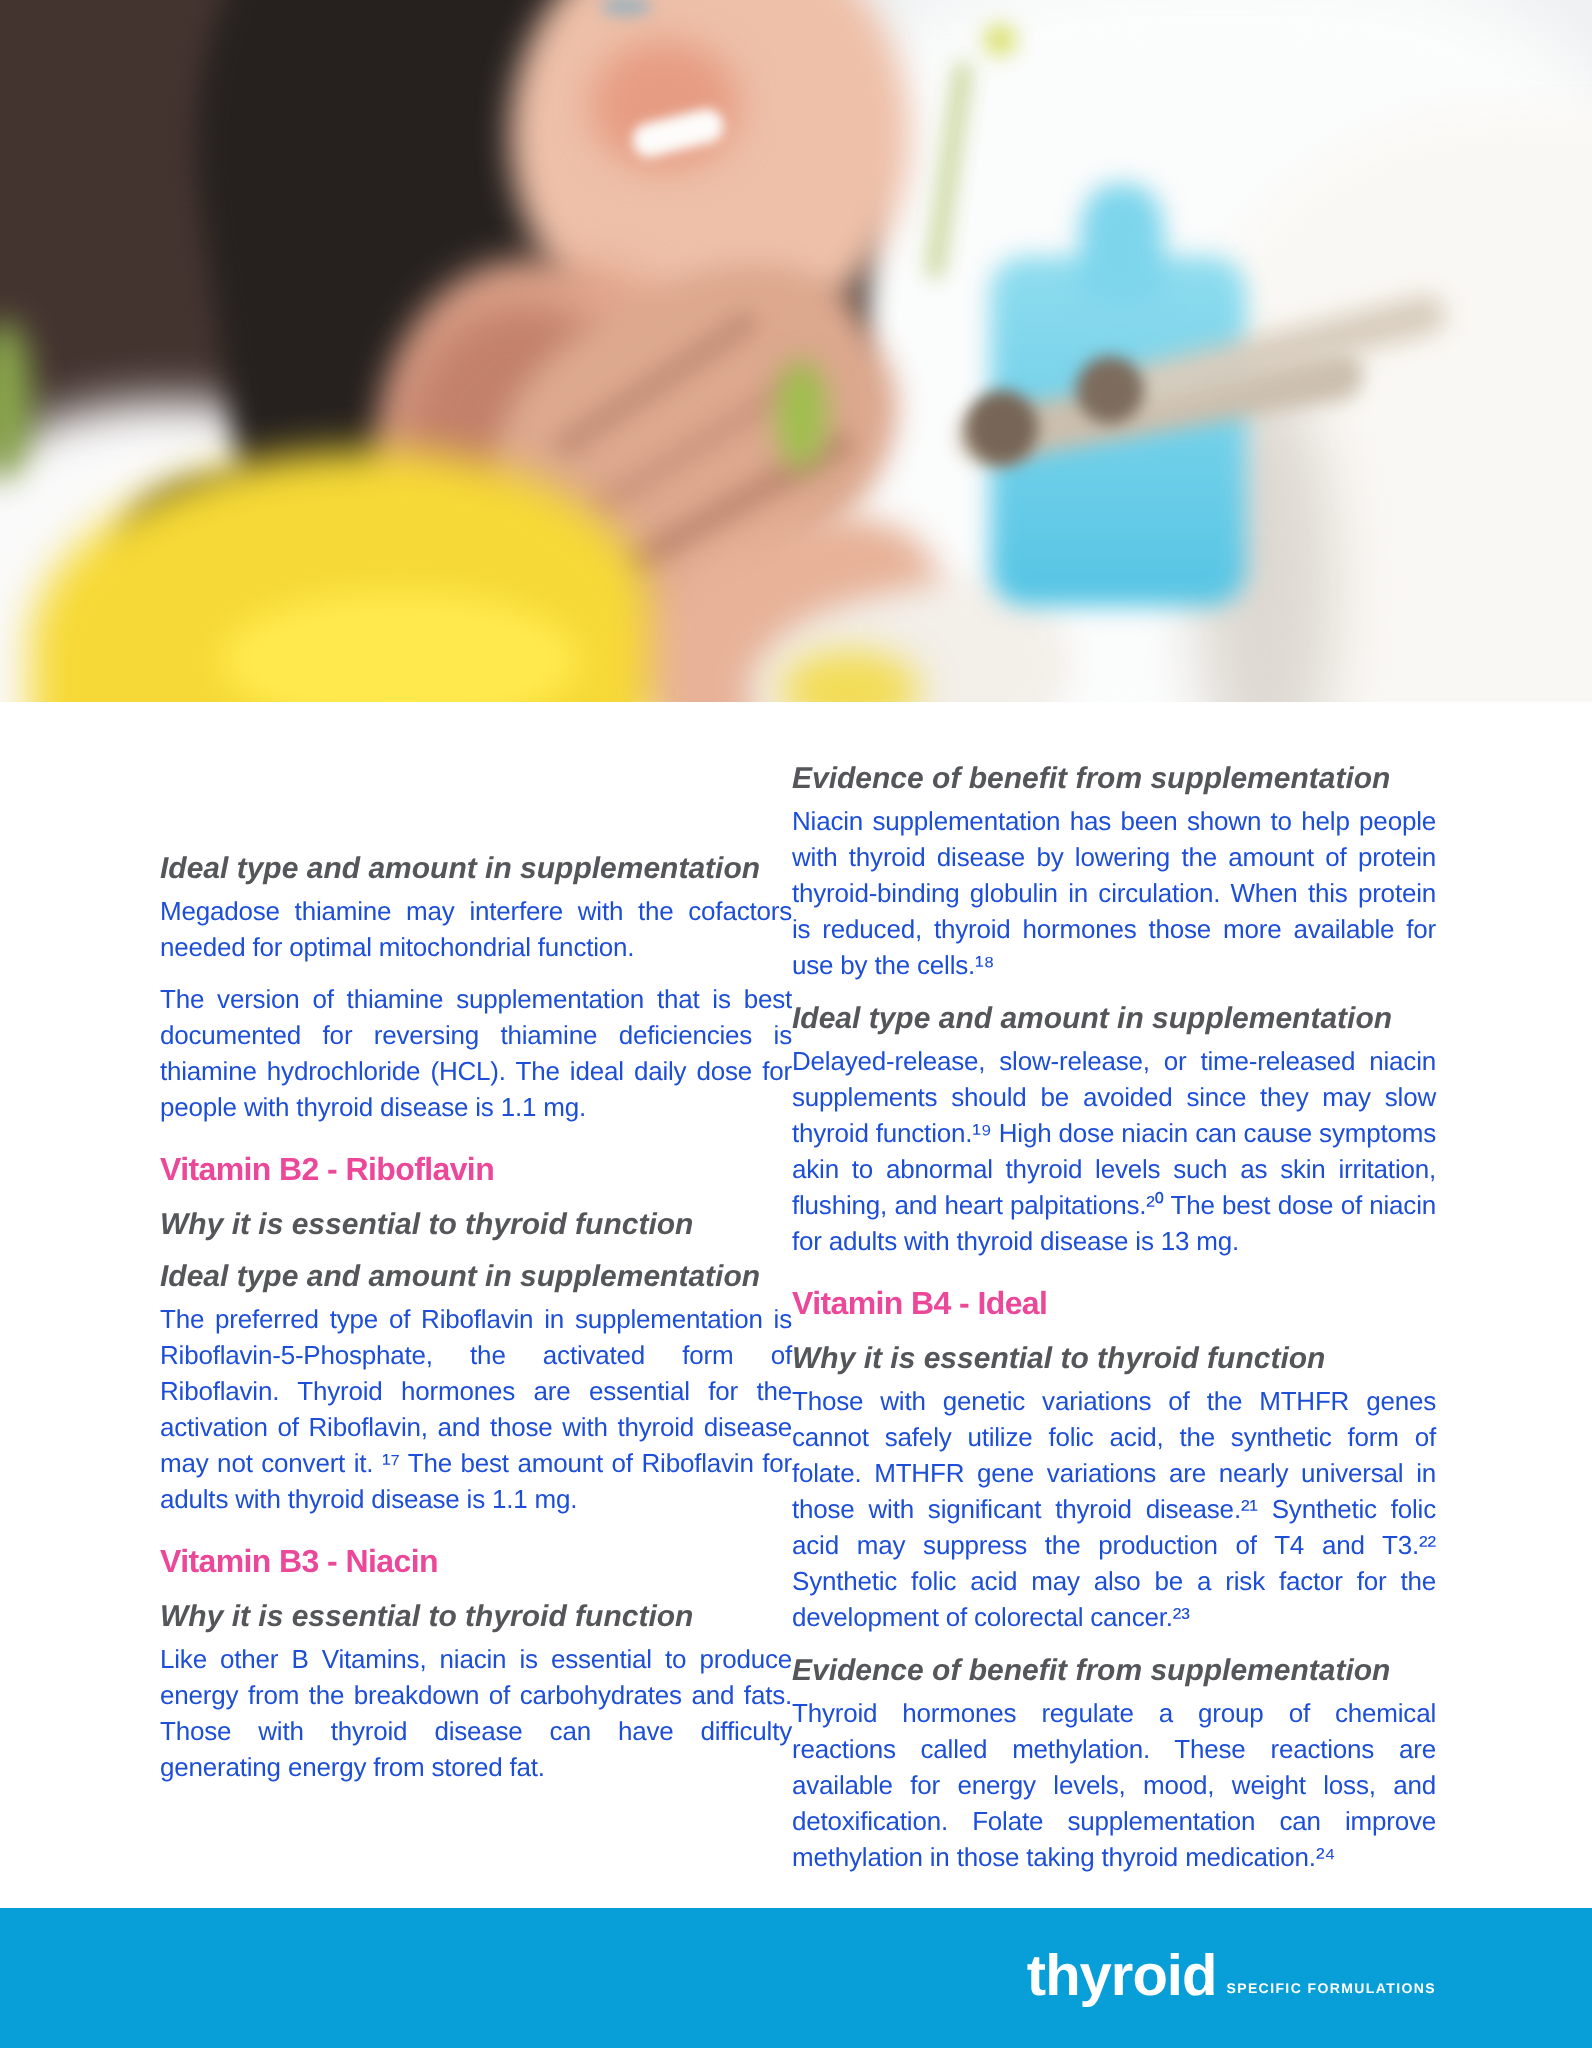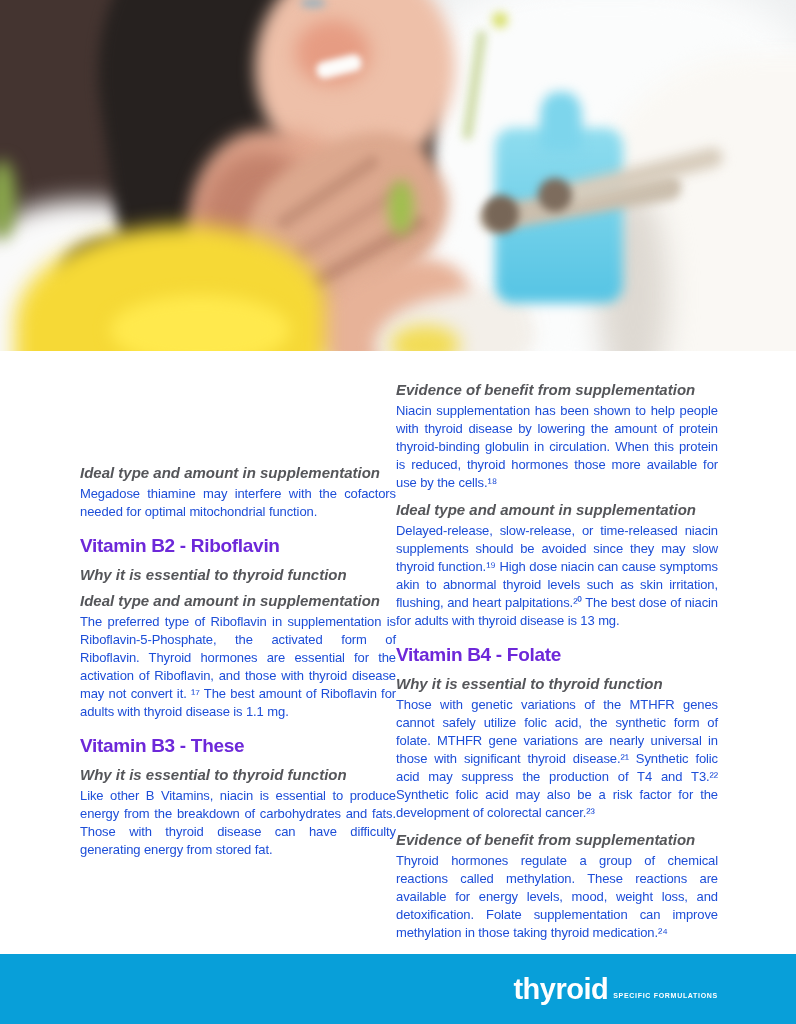--- a/index.html
+++ b/index.html
@@ -19,21 +19,21 @@
     display:flex;gap:0;
     padding:30px 64px 0 80px;
     box-sizing:border-box;
     align-items:center;
   }
   .col{box-sizing:border-box;}
   .col-left{width:316px;flex:0 0 316px;}
   .col-right{width:322px;flex:0 0 322px;}
 
   .h2{
-    font-size:19px;font-weight:bold;color:#6d28d9;
+    font-size:16px;font-weight:bold;color:#ec4899;
     margin:14px 0 8px 0;letter-spacing:-0.3px;
   }
   .h4{
     font-size:15px;font-weight:bold;font-style:italic;color:#55565a;
     margin:9px 0 4px 0;
   }
   .h4:first-child{margin-top:0;}
   .p{
     font-size:13px;line-height:18px;color:#1d4ed8;
     text-align:justify;margin:0 0 8px 0;letter-spacing:-0.1px;
@@ -108,35 +108,36 @@
     <div class="blob" style="left:478px;top:190px;width:205px;height:26px;background:#cbbfae;border-radius:13px;transform:rotate(-10deg);filter:blur(5px);"></div>
     <div class="blob" style="left:560px;top:165px;width:165px;height:20px;background:#d8cdbd;border-radius:10px;transform:rotate(-14deg);filter:blur(6px);"></div>
     <div class="blob" style="left:483px;top:195px;width:36px;height:38px;background:#776657;border-radius:50%;filter:blur(4px);"></div>
     <div class="blob" style="left:538px;top:178px;width:34px;height:34px;background:#7d6c5d;border-radius:50%;filter:blur(4px);"></div>
   </div>
 
   <div class="content">
     <div class="col col-left">
       <div class="h4">Ideal type and amount in supplementation</div>
       <p class="p">Megadose thiamine may interfere with the cofactors needed for optimal mitochondrial function.</p>
+      <p class="p">The version of thiamine supplementation that is best documented for reversing thiamine deficiencies is thiamine hydrochloride (HCL). The ideal daily dose for people with thyroid disease is 1.1 mg.</p>
       <div class="h2">Vitamin B2 - Riboflavin</div>
       <div class="h4">Why it is essential to thyroid function</div>
       <div class="h4">Ideal type and amount in supplementation</div>
       <p class="p">The preferred type of Riboflavin in supplementation is Riboflavin-5-Phosphate, the activated form of Riboflavin. Thyroid hormones are essential for the activation of Riboflavin, and those with thyroid disease may not convert it. ¹⁷ The best amount of Riboflavin for adults with thyroid disease is 1.1 mg.</p>
-      <div class="h2">Vitamin B3 - These</div>
+      <div class="h2">Vitamin B3 - Niacin</div>
       <div class="h4">Why it is essential to thyroid function</div>
       <p class="p">Like other B Vitamins, niacin is essential to produce energy from the breakdown of carbohydrates and fats. Those with thyroid disease can have difficulty generating energy from stored fat.</p>
     </div>
 
     <div class="col col-right">
       <div class="h4">Evidence of benefit from supplementation</div>
       <p class="p">Niacin supplementation has been shown to help people with thyroid disease by lowering the amount of protein thyroid-binding globulin in circulation. When this protein is reduced, thyroid hormones those more available for use by the cells.¹⁸</p>
       <div class="h4">Ideal type and amount in supplementation</div>
       <p class="p">Delayed-release, slow-release, or time-released niacin supplements should be avoided since they may slow thyroid function.¹⁹ High dose niacin can cause symptoms akin to abnormal thyroid levels such as skin irritation, flushing, and heart palpitations.²⁰ The best dose of niacin for adults with thyroid disease is 13 mg.</p>
-      <div class="h2">Vitamin B4 - Folate</div>
+      <div class="h2">Vitamin B4 - Ideal</div>
       <div class="h4">Why it is essential to thyroid function</div>
       <p class="p">Those with genetic variations of the MTHFR genes cannot safely utilize folic acid, the synthetic form of folate. MTHFR gene variations are nearly universal in those with significant thyroid disease.²¹ Synthetic folic acid may suppress the production of T4 and T3.²² Synthetic folic acid may also be a risk factor for the development of colorectal cancer.²³</p>
       <div class="h4">Evidence of benefit from supplementation</div>
       <p class="p">Thyroid hormones regulate a group of chemical reactions called methylation. These reactions are available for energy levels, mood, weight loss, and detoxification. Folate supplementation can improve methylation in those taking thyroid medication.²⁴</p>
     </div>
   </div>
 
   <div class="footer" style="background: rgb(8, 159, 217);">
     <div class="brand">
       <span class="brand-name">thyroid</span>

